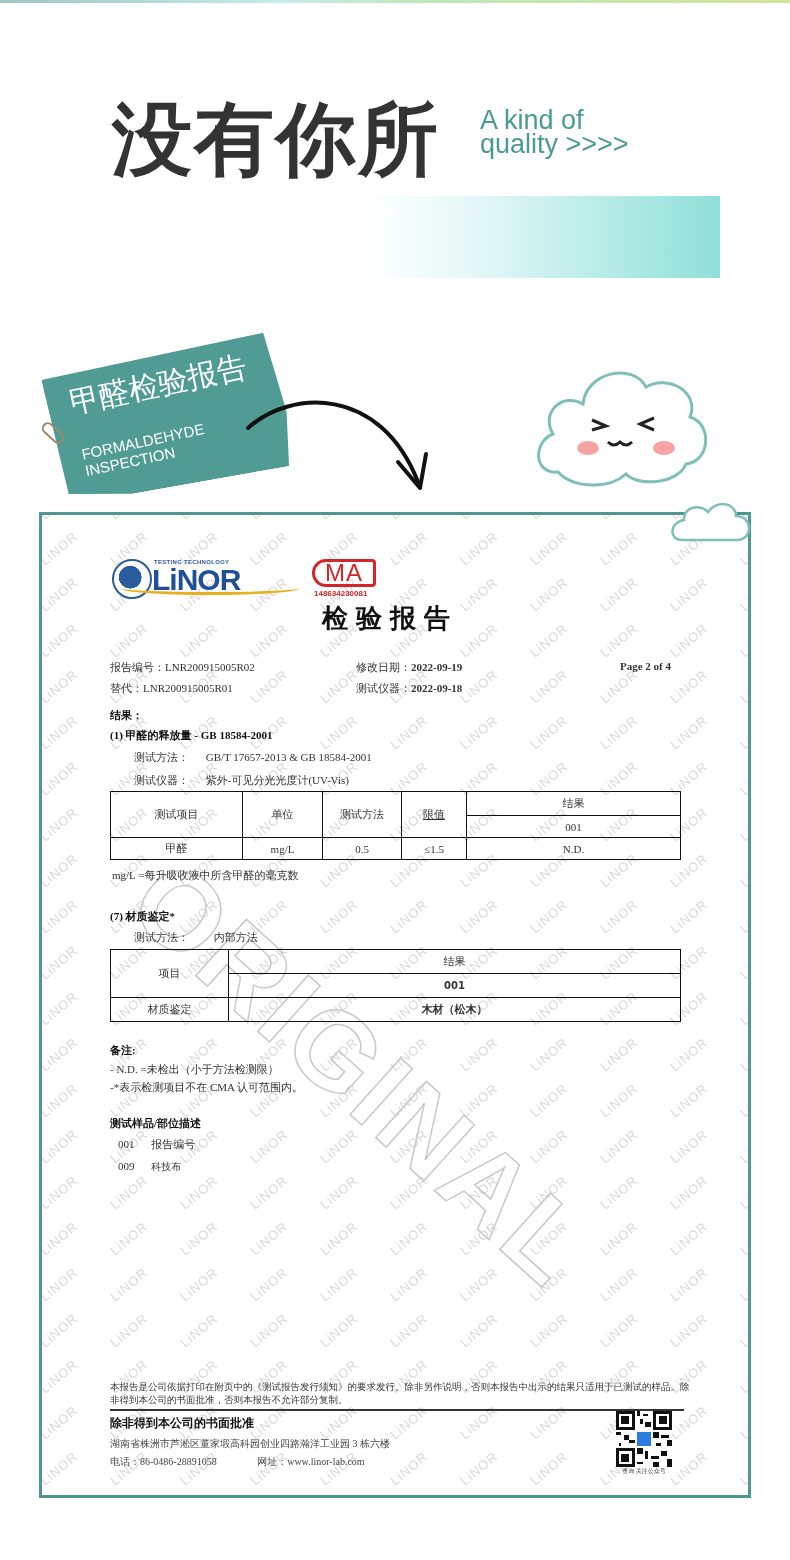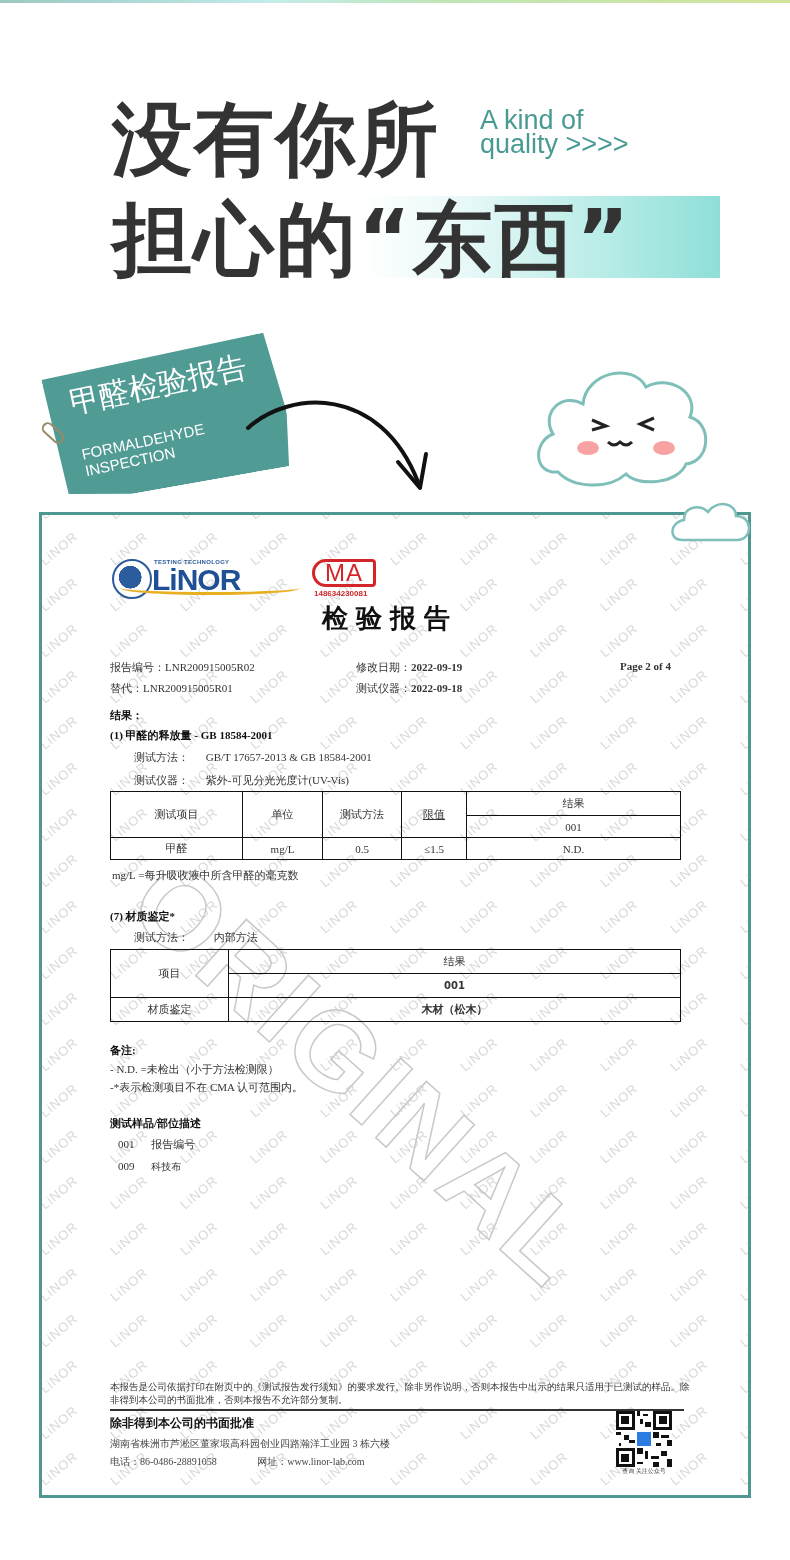--- a/index.html
+++ b/index.html
@@ -100,21 +100,20 @@
     width: 56px; text-align: center; white-space: nowrap; }
 </style>
 </head>
 <body>
 
 <div class="top-strip"></div>
 
 <div class="headline">
   <div class="hl-hilite"></div>
   <div class="hl-line hl-text">没有你所</div>
-  <div class="hl-line hl-line2 hl-text">担心的“东西”</div>
 </div>
 <div class="tagline">
   <div>A kind of</div>
   <div>quality &gt;&gt;&gt;&gt;</div>
 </div>
 
 <div class="tag"></div>
 <div class="clip-icon"></div>
 <div class="tag-title">甲醛检验报告</div>
 <div class="tag-sub">

